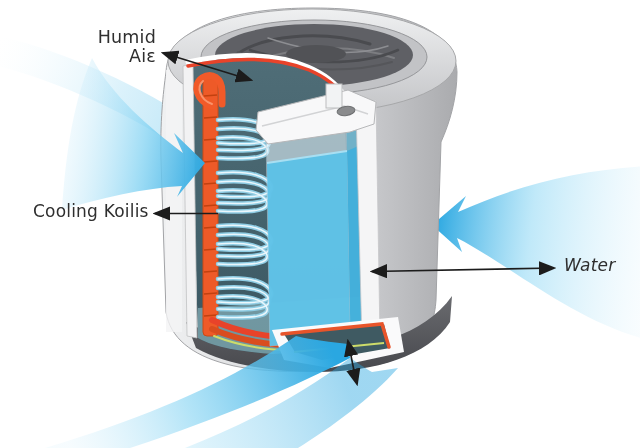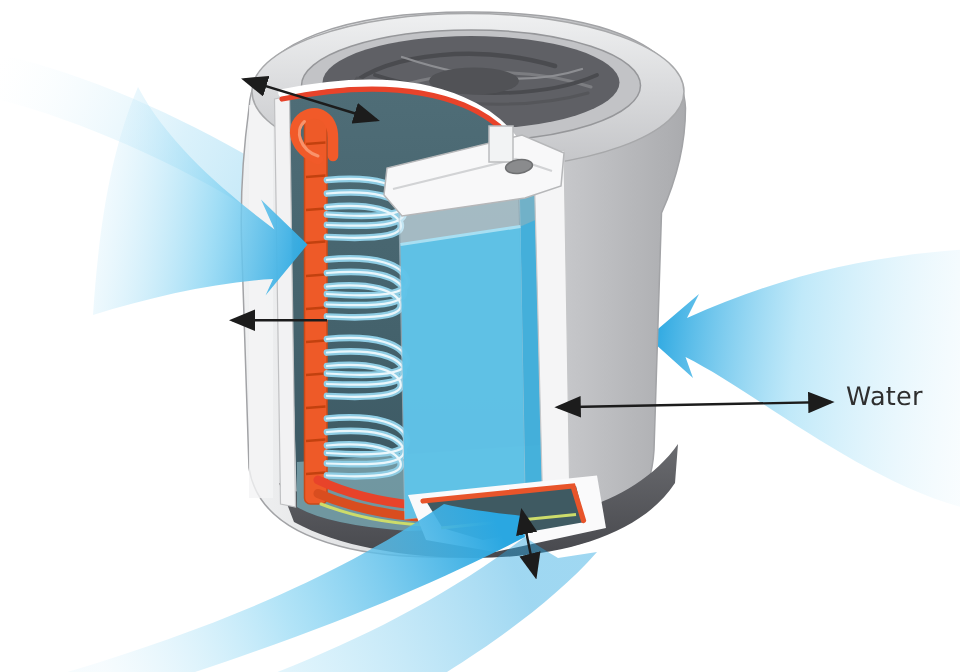--- a/index.html
+++ b/index.html
@@ -7,21 +7,21 @@
     position:relative;width:640px;height:448px;background:#ffffff;
     overflow:hidden;font-family:"DejaVu Sans","Liberation Sans",sans-serif;
   }
   .stage svg{position:absolute;left:0;top:0;}
   .lbl{
     position:absolute;color:#2f2f2f;font-size:17px;letter-spacing:.2px;
     white-space:nowrap;line-height:19px;
   }
   .lbl-humid{left:60px;top:28px;width:96px;text-align:right;font-size:17.5px;}
   .lbl-cooling{left:33px;top:202px;}
-  .lbl-water{left:564px;top:256px;}
+  .lbl-water{left:564px;top:256px;font-style:italic;}
   .lbl-dry{left:306px;top:389px;font-size:16.5px;}
 </style>
 </head>
 <body>
 
 <div class="stage">
 
 <svg width="640" height="448" viewBox="0 0 640 448">
   <defs>
     <linearGradient id="shellGrad" x1="0" y1="0" x2="1" y2="0">
@@ -191,15 +191,20 @@
   </g>
 
   <g stroke="#1c1c1c" stroke-width="1.6" fill="none">
     <path d="M163 53 L251 80" marker-start="url(#ahs)" marker-end="url(#ah)"></path>
     <path d="M218 213.5 L155 213.5" marker-end="url(#ah)"></path>
     <path d="M372 271.5 L554 268" marker-start="url(#ahs)" marker-end="url(#ah)"></path>
     <path d="M348 341 C352 360 354 372 357 384" marker-start="url(#ahs)" marker-end="url(#ah)"></path>
   </g>
 </svg>
 
+<div class="lbl lbl-humid">
+  <div>Humid</div>
+  <div>Aiɛ</div>
+</div>
+<div class="lbl lbl-cooling">Cooling Koilis</div>
 <div class="lbl lbl-water">Water</div>
 
 </div>
 
 </body></html>

